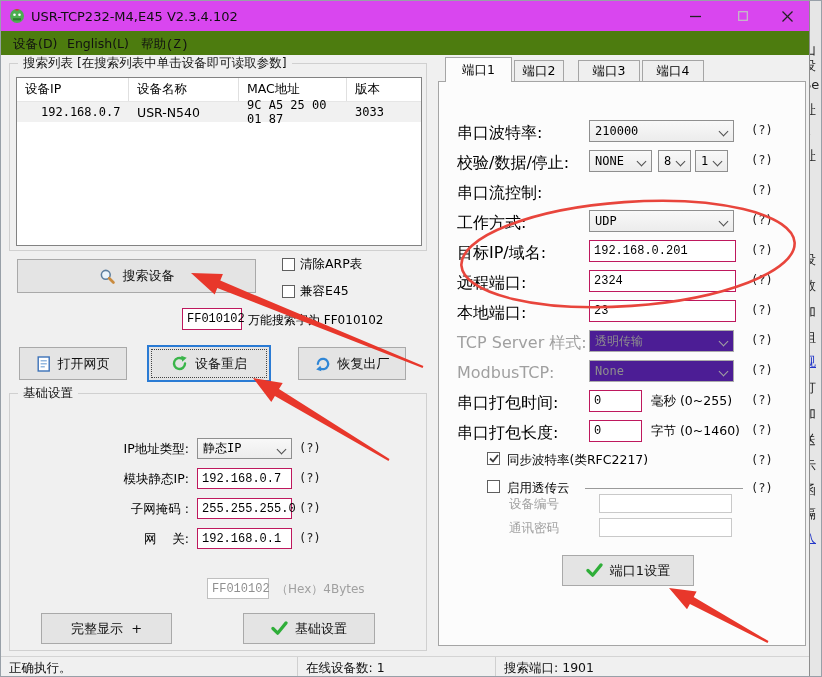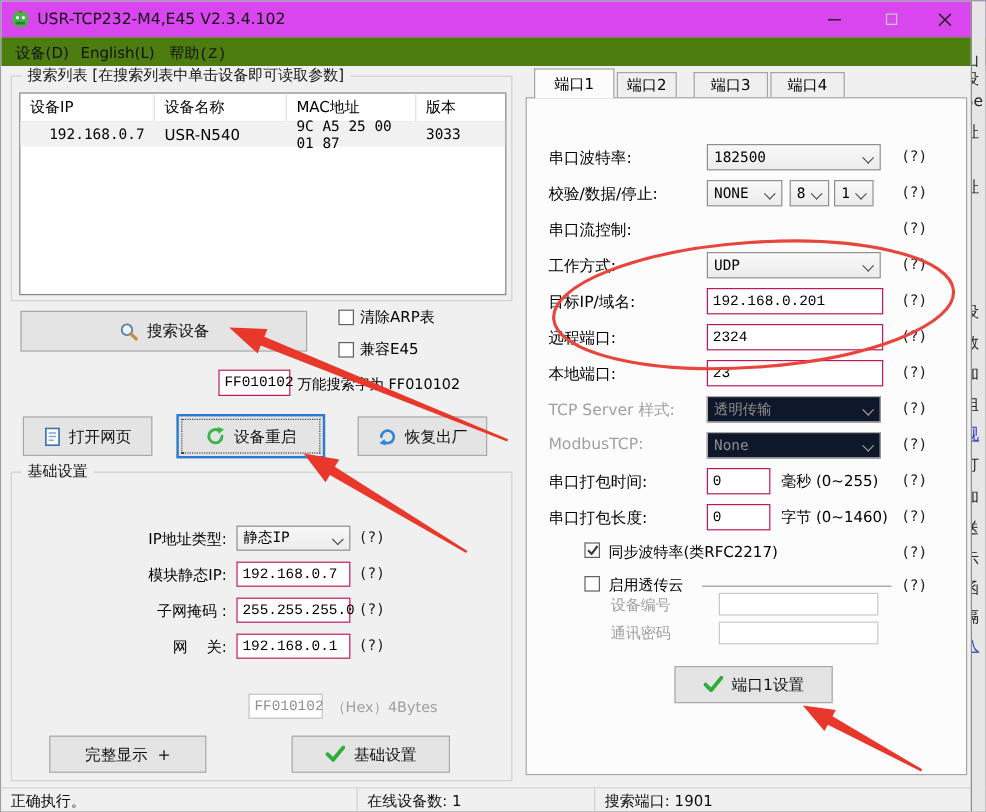--- a/index.html
+++ b/index.html
@@ -20,34 +20,34 @@
   .lcell{height:100%;display:flex;align-items:center;padding-left:8px;box-sizing:border-box;font-size:12.5px;}
   .hcell{border-right:1px solid #e0e0e0;}
   .btn{background:#e4e4e4;border:1px solid #a9a9a9;display:flex;align-items:center;justify-content:center;gap:7px;font-size:13px;color:#101010;box-sizing:border-box;white-space:pre;}
   .btn-focus{border:2px solid #2a7bd4;outline:1px dotted #444;outline-offset:-5px;}
   .input{background:#fff;border:1px solid #be185d;box-sizing:border-box;display:flex;align-items:center;padding-left:4px;
          font-family:Liberation Mono, monospace;font-size:12px;color:#000;}
   .input.dim{border-color:#bfbfbf;color:#8f8f8f;}
   .combo{background:linear-gradient(#f8f8f8,#ececec);border:1px solid #8f8f8f;box-sizing:border-box;display:flex;align-items:center;padding-left:5px;
          font-family:"DejaVu Sans Mono","Liberation Mono",monospace;font-size:12px;color:#000;}
   .combo .chev{position:absolute;right:6px;top:7px;width:6px;height:6px;border-right:1.6px solid #4f4f4f;border-bottom:1.6px solid #4f4f4f;transform:rotate(45deg);}
-  .combo.disabled{background:#0f172a;border-color:#ababab;color:#8e8e8e;}
+  .combo.disabled{background:#4c1d95;border-color:#ababab;color:#8e8e8e;}
   .combo.disabled .chev{border-color:#a2a2a2;}
   .cbx{width:13px;height:13px;background:#fff;border:1px solid #5f5f5f;box-sizing:border-box;display:flex;align-items:center;justify-content:center;}
   .cbx svg{display:block;}
   .cblabel{font-size:12.5px;white-space:pre;}
   .help{font-size:12px;color:#1a1a1a;font-family:"DejaVu Sans Mono","Liberation Mono",monospace;}
   .blabel{width:170px;text-align:right;white-space:pre;font-size:12.5px;}
   .dim{color:#a0a0a0;}
   .tab{box-sizing:border-box;border:1px solid #a5a5a5;border-bottom:none;display:flex;align-items:center;justify-content:center;font-size:12.5px;}
   .tab.active{background:#fcfcfc;z-index:3;}
   .tab.inactive{background:#efefef;}
   .panel{background:#fcfcfc;border:1px solid #a5a5a5;box-sizing:border-box;}
   .prow{position:absolute;left:0;width:100%;height:22px;}
-  .plabel{position:absolute;left:18px;top:3px;font-size:13px;white-space:pre;text-align:center;}
+  .plabel{position:absolute;left:18px;top:3px;font-size:16px;white-space:pre;text-align:center;}
   .phelp{position:absolute;left:312px;top:3px;}
   .statusbar{left:0;top:655px;width:822px;height:22px;background:#f0f0f0;border-top:1px solid #d4d4d4;}
   .vsep{position:absolute;top:656px;width:1px;height:21px;background:#d0d0d0;}
   .status-text{top:659px;font-size:12.5px;color:#101010;white-space:pre;}
   .edge{left:808px;top:0;width:14px;height:677px;background:#e6e6e6;border-left:1px solid #8d8d8d;overflow:hidden;}
   .edge span{position:absolute;left:-7px;font-size:13px;color:#222;white-space:pre;}
   .edge span.lnk{color:#2437c8;text-decoration:underline;}
   .overlay{left:0;top:0;width:822px;height:677px;pointer-events:none;z-index:20;}
   .hline{position:absolute;border-top:1px solid #9a9a9a;}
 </style>
@@ -201,21 +201,21 @@
   </div>
   <div class="abs tab inactive" style="left:641px;top:59px;width:62px;height:22px;">
     <span>端口4</span>
   </div>
 
   <div class="abs panel" style="left:437px;top:80px;width:368px;height:565px;">
 
     <div class="prow" style="top:38px;">
       <span class="plabel">串口波特率:</span>
       <div class="combo" style="position:absolute;left:150px;top:0;width:145px;height:22px;">
-        <span>182500</span>
+        <span>210000</span>
           <i class="chev"></i>
       </div>
       <span class="phelp help">(?)</span>
     </div>
 
     <div class="prow" style="top:68px;">
       <span class="plabel">校验/数据/停止:</span>
       <div class="combo" style="position:absolute;left:150px;top:0;width:63px;height:22px;">
         <span>NONE</span>
           <i class="chev"></i>

